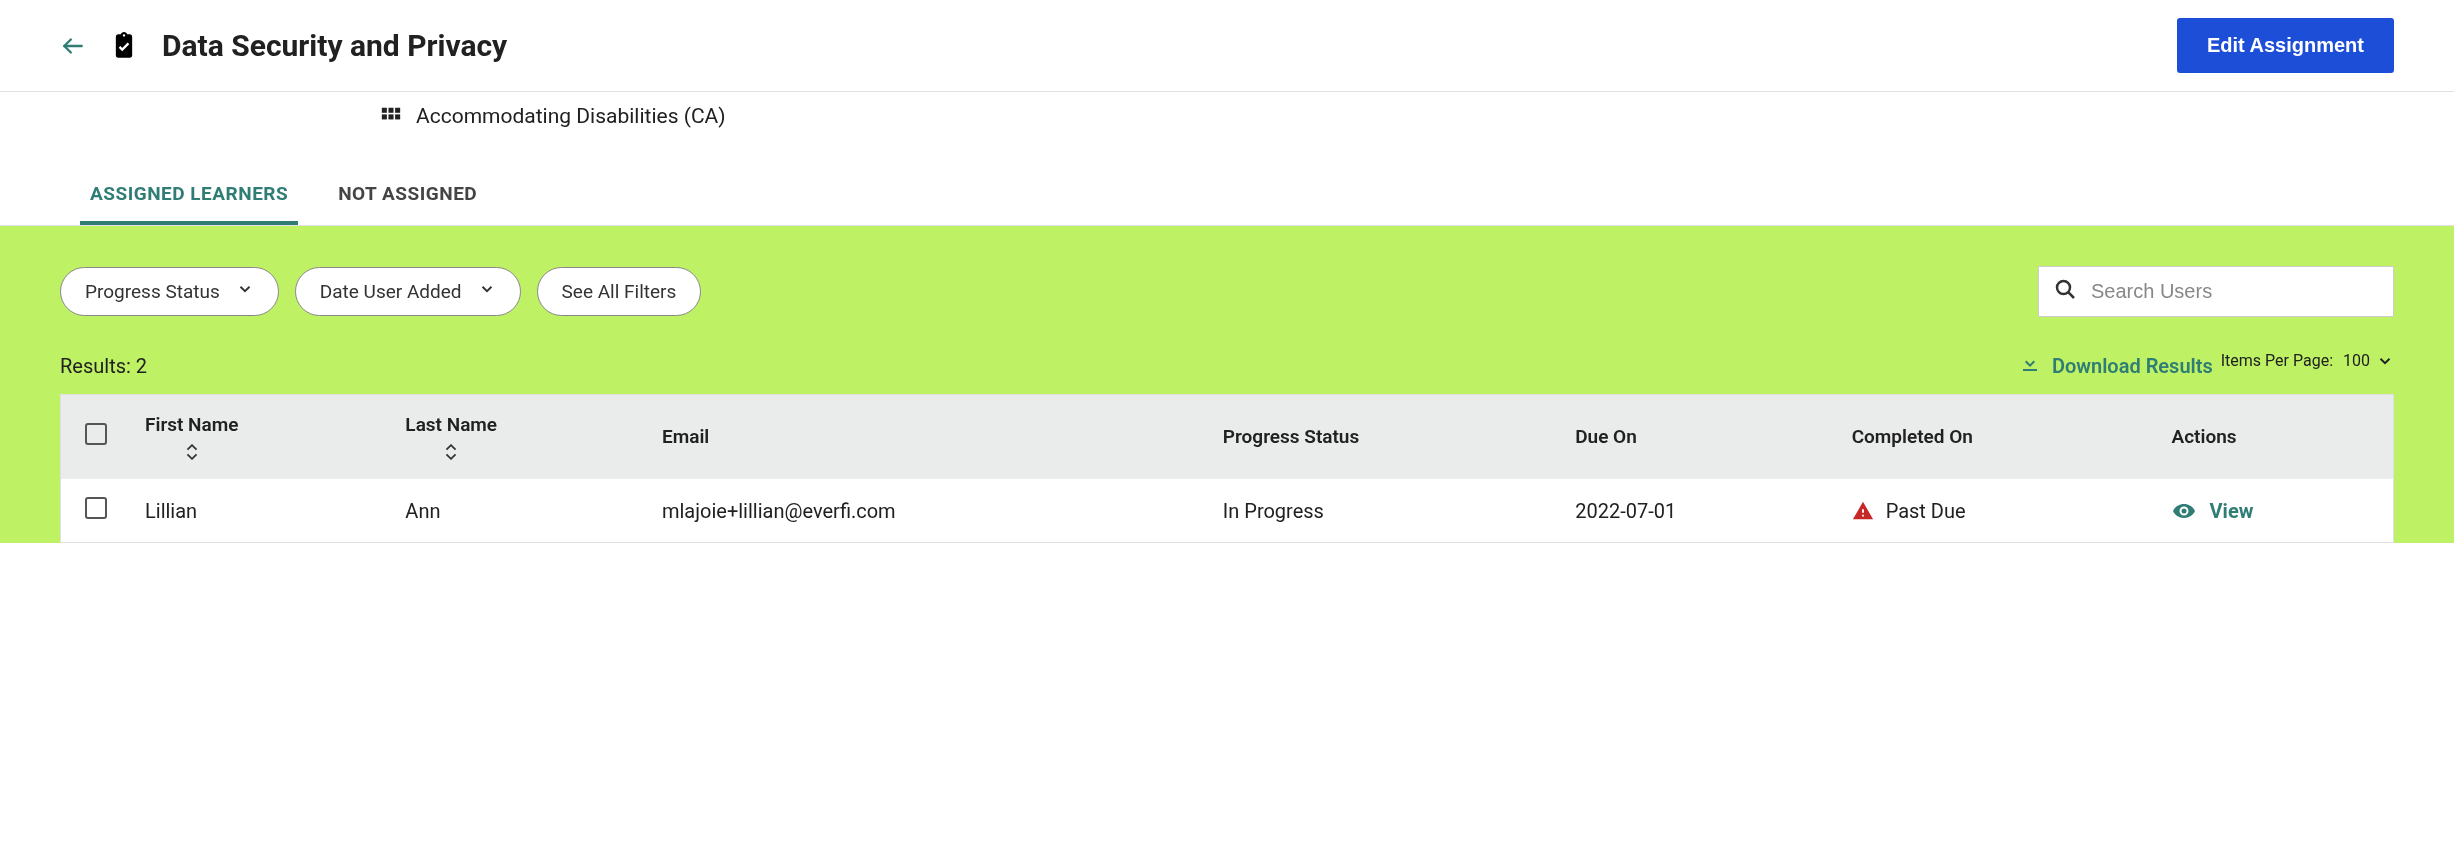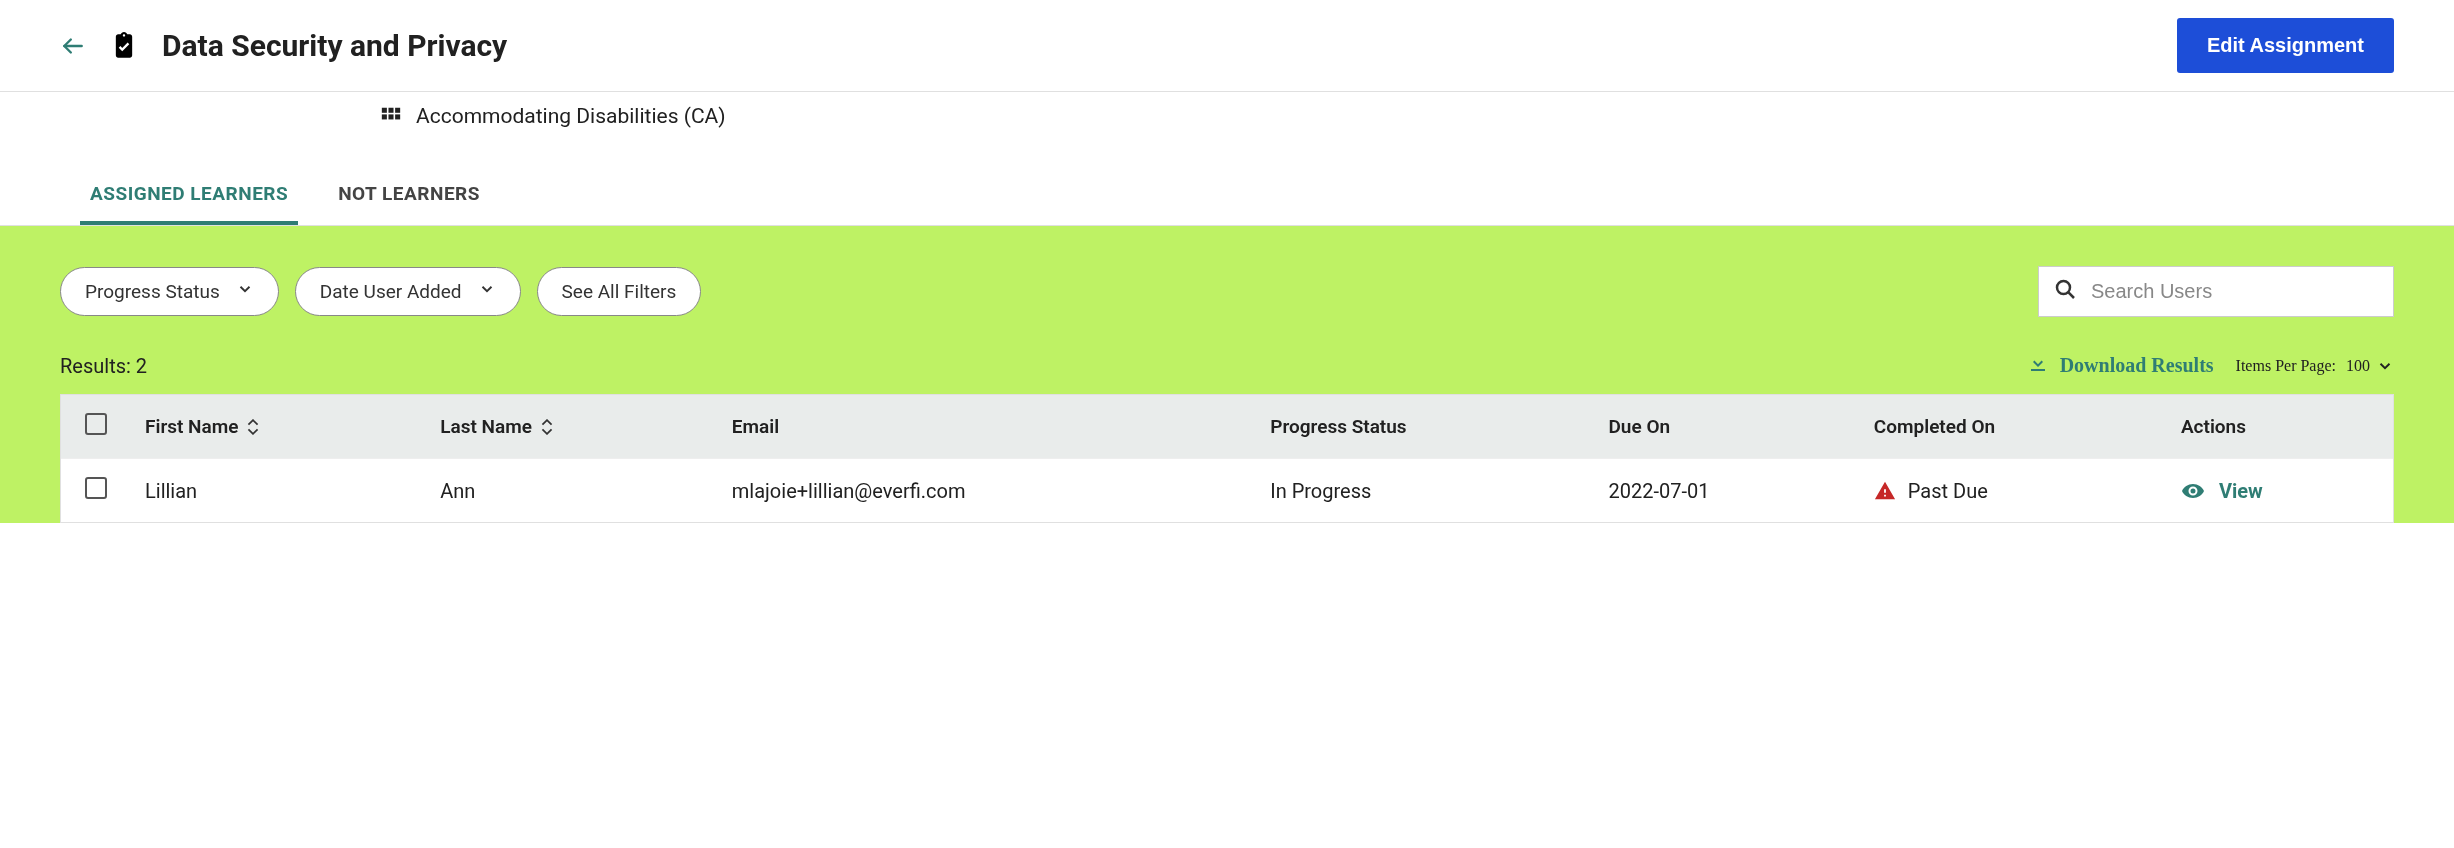--- a/index.html
+++ b/index.html
@@ -113,21 +113,21 @@
   }
   .search-wrap input::placeholder { color: #888; }
   .results-row {
     display: flex;
     align-items: center;
     justify-content: space-between;
     margin-bottom: 14px;
   }
   .results-text { font-size: 20px; color: #212121; }
   .results-text .count { font-weight: 400; }
-  .results-right { display: flex; align-items: center; gap: 22px; font-family: Liberation Serif, serif; }
+  .results-right { display: flex; align-items: flex-start; gap: 8px; }
   .download-link {
     color: #2f7d74;
     font-weight: 600;
     font-size: 20px;
     display: flex;
     align-items: center;
     gap: 10px;
     cursor: pointer;
   }
   .ipp { display: flex; align-items: center; gap: 10px; font-size: 16px; }
@@ -159,21 +159,21 @@
     padding: 18px 14px;
     color: #212121;
   }
   th.first-col, td.first-col { width: 70px; text-align: center; }
   td {
     font-size: 20px;
     padding: 18px 14px;
     color: #212121;
     border-top: 1px solid #eee;
   }
-  .sort-wrap { display: inline-flex; align-items: center; gap: 8px; }
+  .sort-wrap { display: inline-flex; align-items: center; gap: 8px; flex-direction: column; }
   .sort-icon { display: inline-flex; flex-direction: column; line-height: 0; }
   .checkbox {
     width: 22px; height: 22px; border: 2px solid #555; border-radius: 3px;
     display: inline-block; cursor: pointer;
     }
   .status-cell { display: flex; align-items: center; gap: 12px; }
   .warn-icon { color: #c62828; display: flex; }
   .view-link {
     color: #2f7d74; font-weight: 700;
     display: flex; align-items: flex-start; gap: 14px; cursor: pointer;
@@ -212,21 +212,21 @@
           <rect x="9.25" y="10.25" width="5.5" height="5.5"></rect>
           <rect x="16.5" y="10.25" width="5.5" height="5.5"></rect>
         </svg>
     </span>
     <span>Accommodating Disabilities (CA)</span>
   </div>
 </div>
 
 <div class="tabs">
   <div class="tab active">ASSIGNED LEARNERS</div>
-  <div class="tab">NOT LEARNERS</div>
+  <div class="tab">NOT ASSIGNED</div>
 </div>
 
 <div class="content">
 
   <div class="filter-row">
     <div class="filters-left">
       <div class="pill">
         <span>Progress Status</span>
         <span>
           <svg width="18" height="18" viewBox="0 0 24 24" fill="none" stroke="currentColor" stroke-width="2.5">

